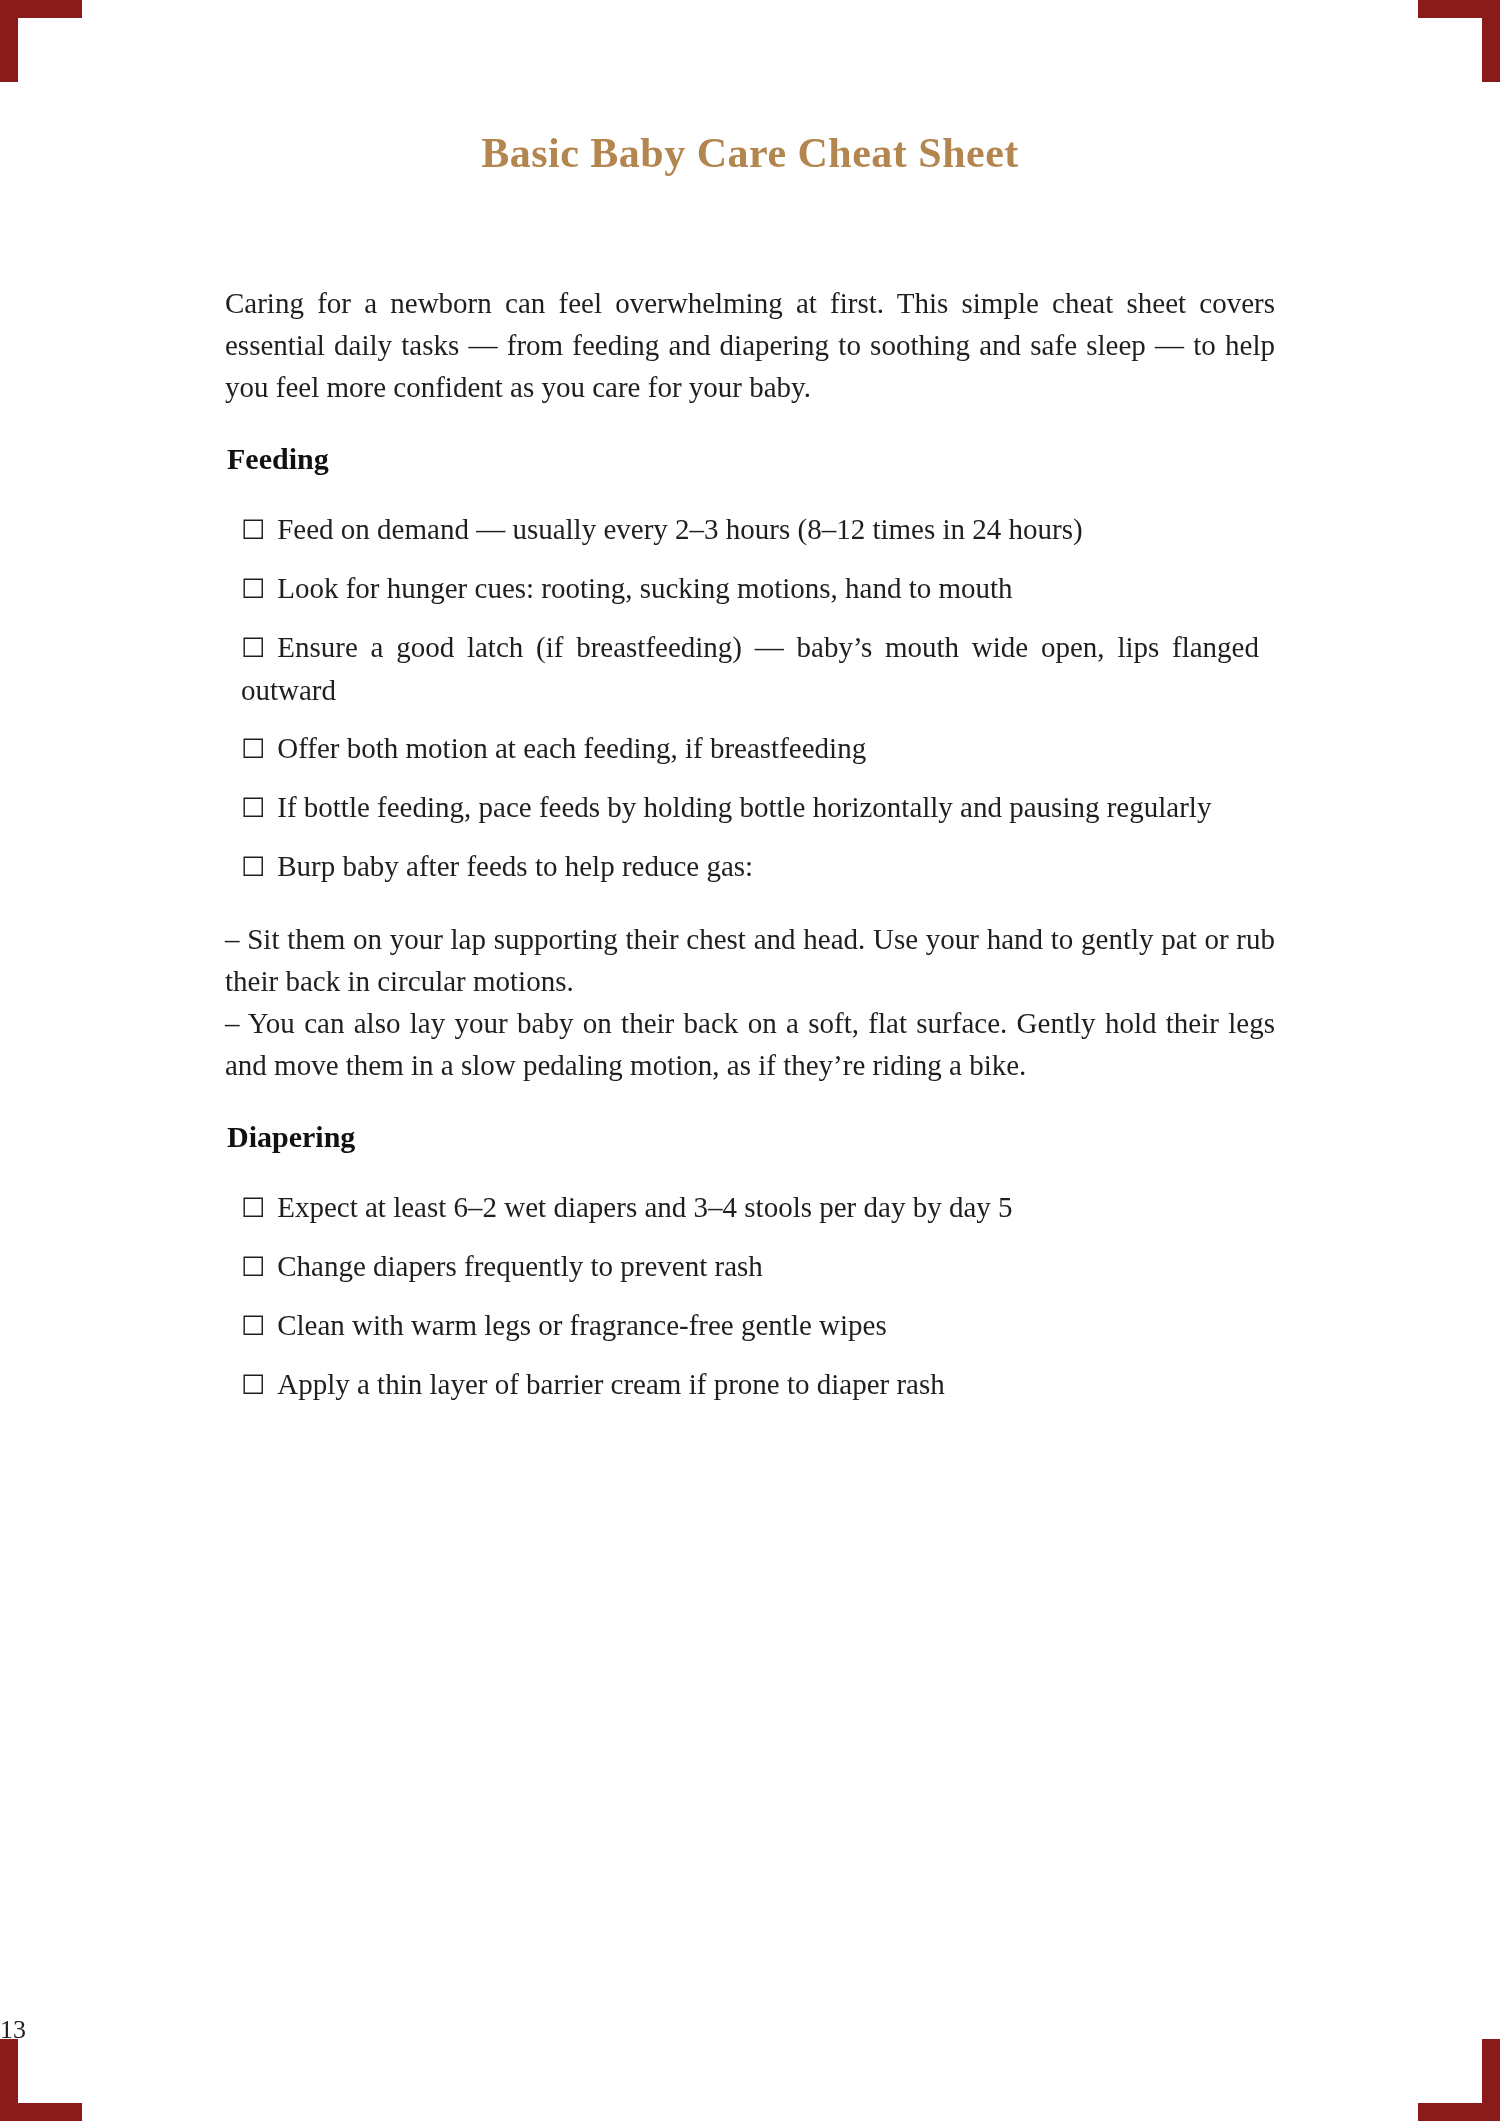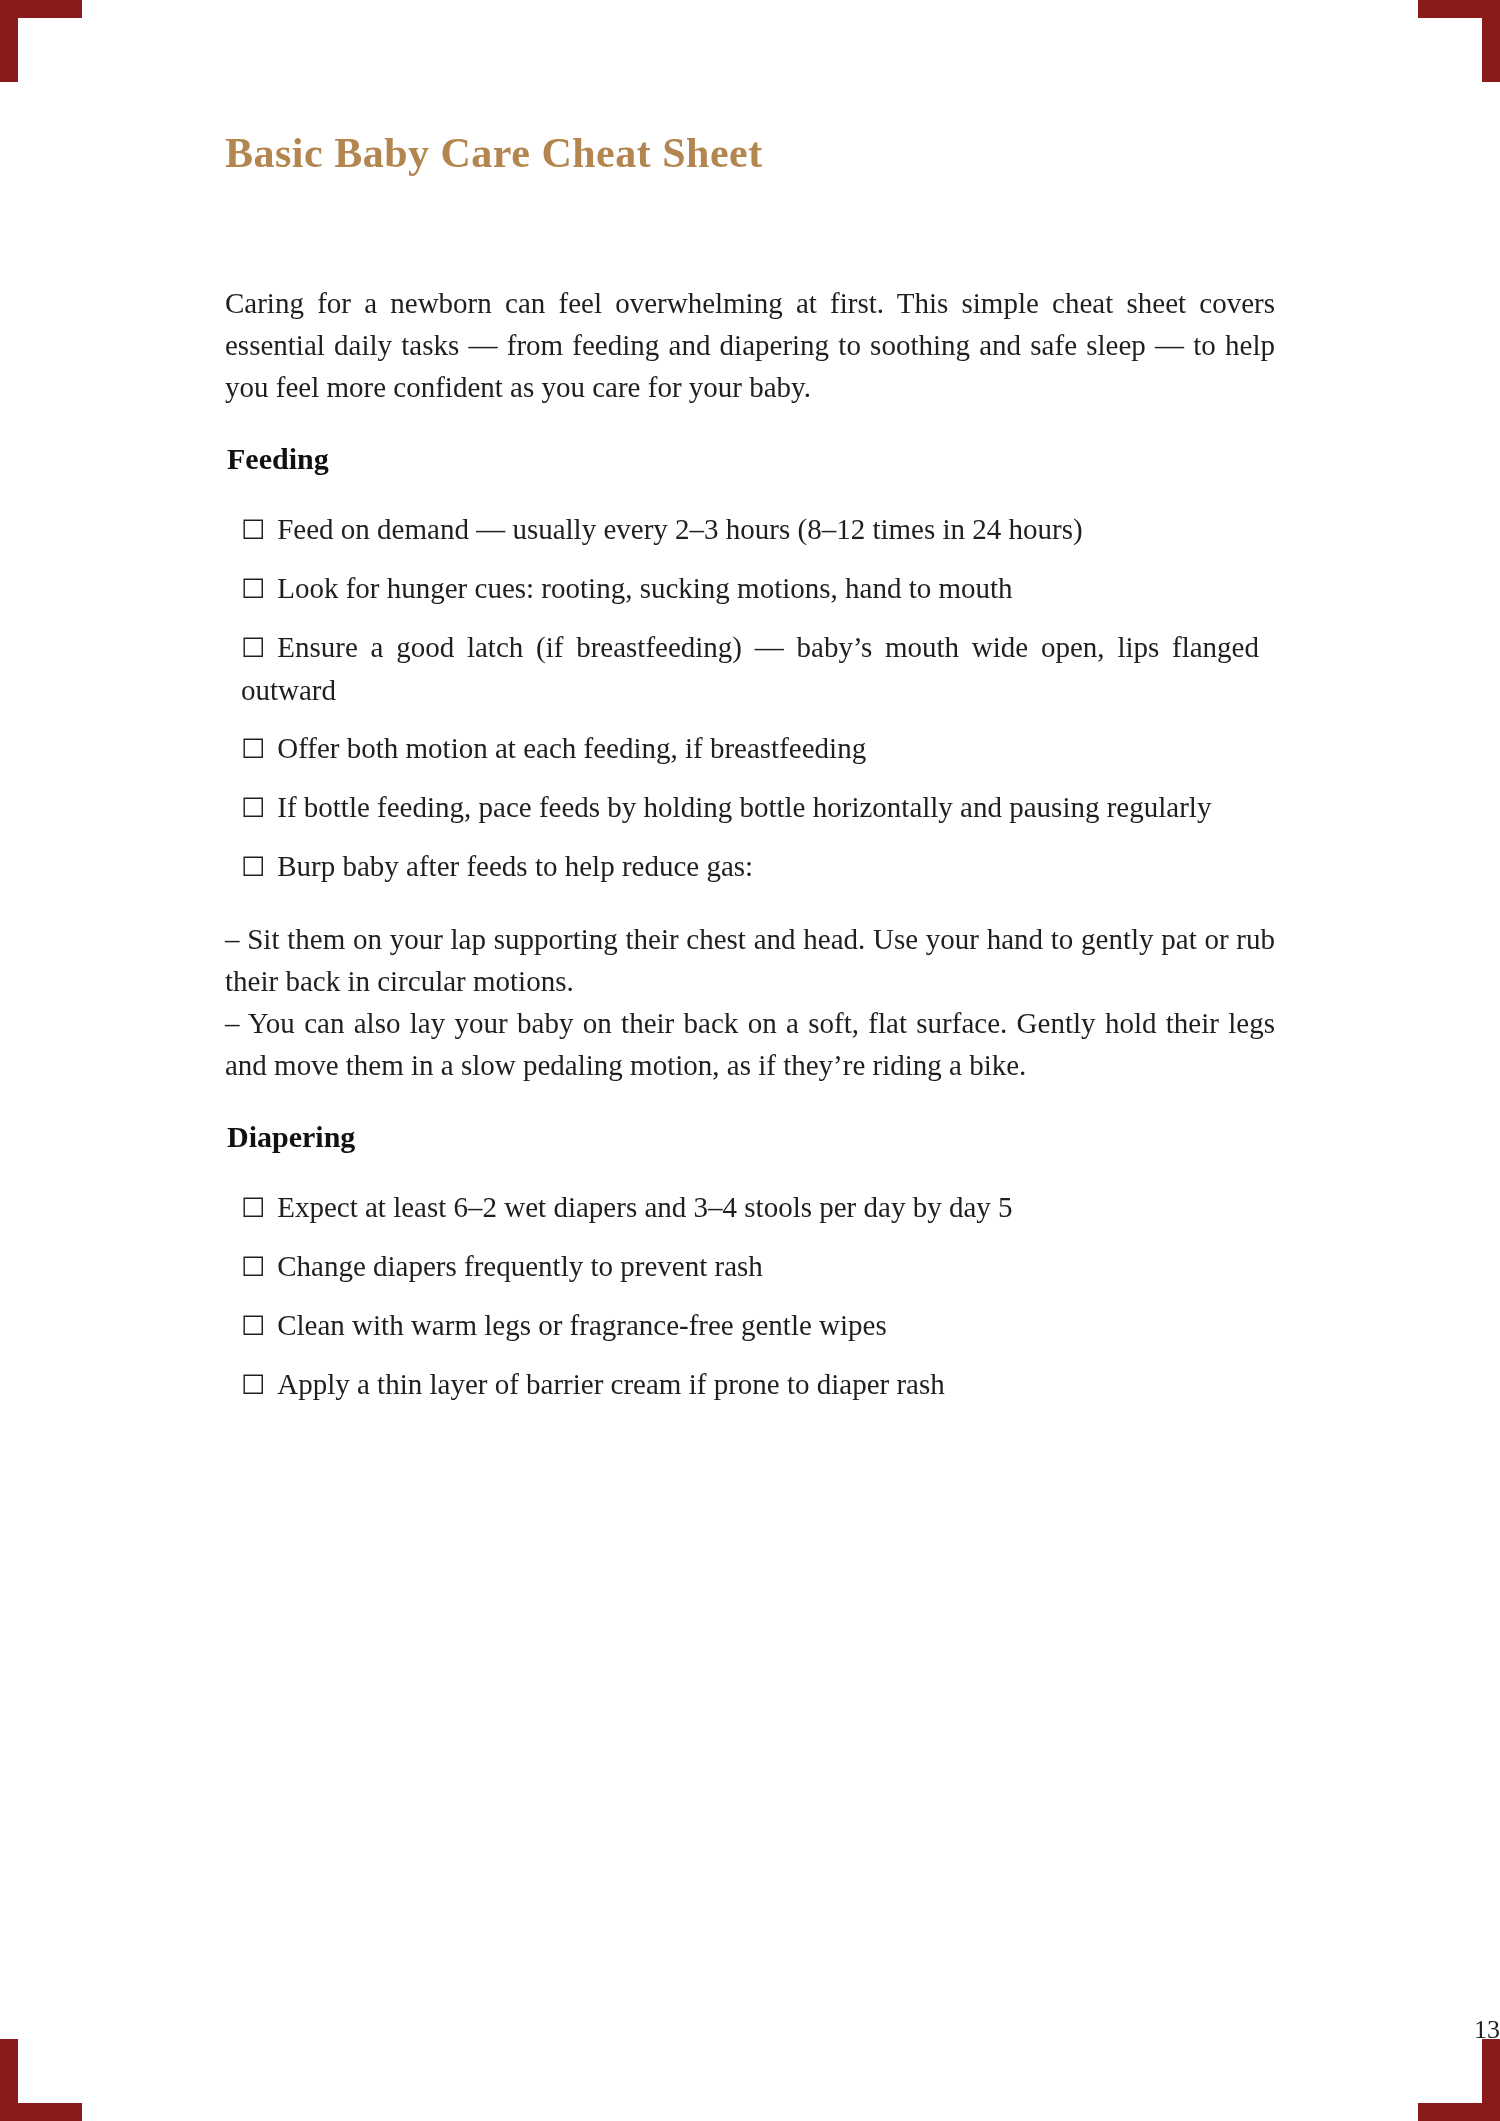--- a/index.html
+++ b/index.html
@@ -31,21 +31,21 @@
   }
   .corner-tl { top: 0; left: 0;  border-top: 18px solid var(--corner); border-left: 18px solid var(--corner); }
   .corner-tr { top: 0; right: 0; border-top: 18px solid var(--corner); border-right: 18px solid var(--corner); }
   .corner-bl { bottom: 0; left: 0;  border-bottom: 18px solid var(--corner); border-left: 18px solid var(--corner); }
   .corner-br { bottom: 0; right: 0; border-bottom: 18px solid var(--corner); border-right: 18px solid var(--corner); }
 
   h1.doc-title {
     font-size: 42px;
     line-height: 1.2;
     font-weight: bold;
-    text-align: left;
+    text-align: center;
     color: var(--accent);
     margin: 0 0 104px 0;
     letter-spacing: 0.5px;
   }
   .body-text {
     font-size: 29px;
     line-height: 42px;
   }
   p.intro {
     text-align: justify;
@@ -71,21 +71,21 @@
     text-align: justify;
   }
   .notes {
     margin-top: 30px;
   }
   .page-number {
     position: absolute;
     bottom: 76px;
     left: 0;
     width: 100%;
-    text-align: right;
+    text-align: left;
     font-size: 26px;
     color: #1f1f1f;
   }
 </style>
 </head>
 <body>
 
 <div class="page">
 
   <div class="corner corner-tl"></div>

